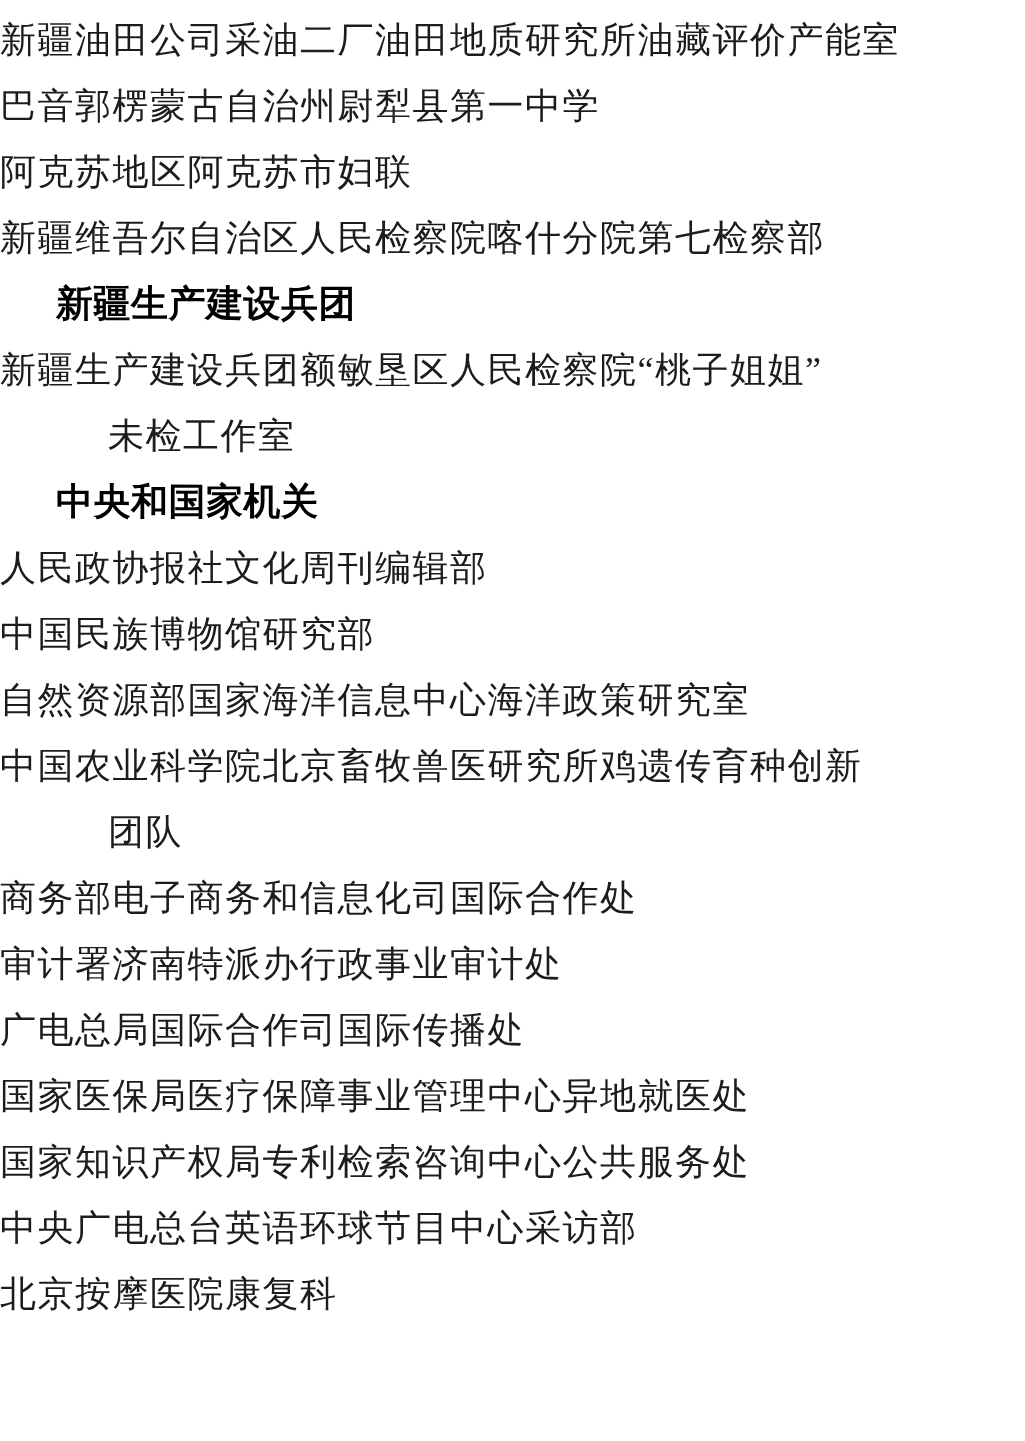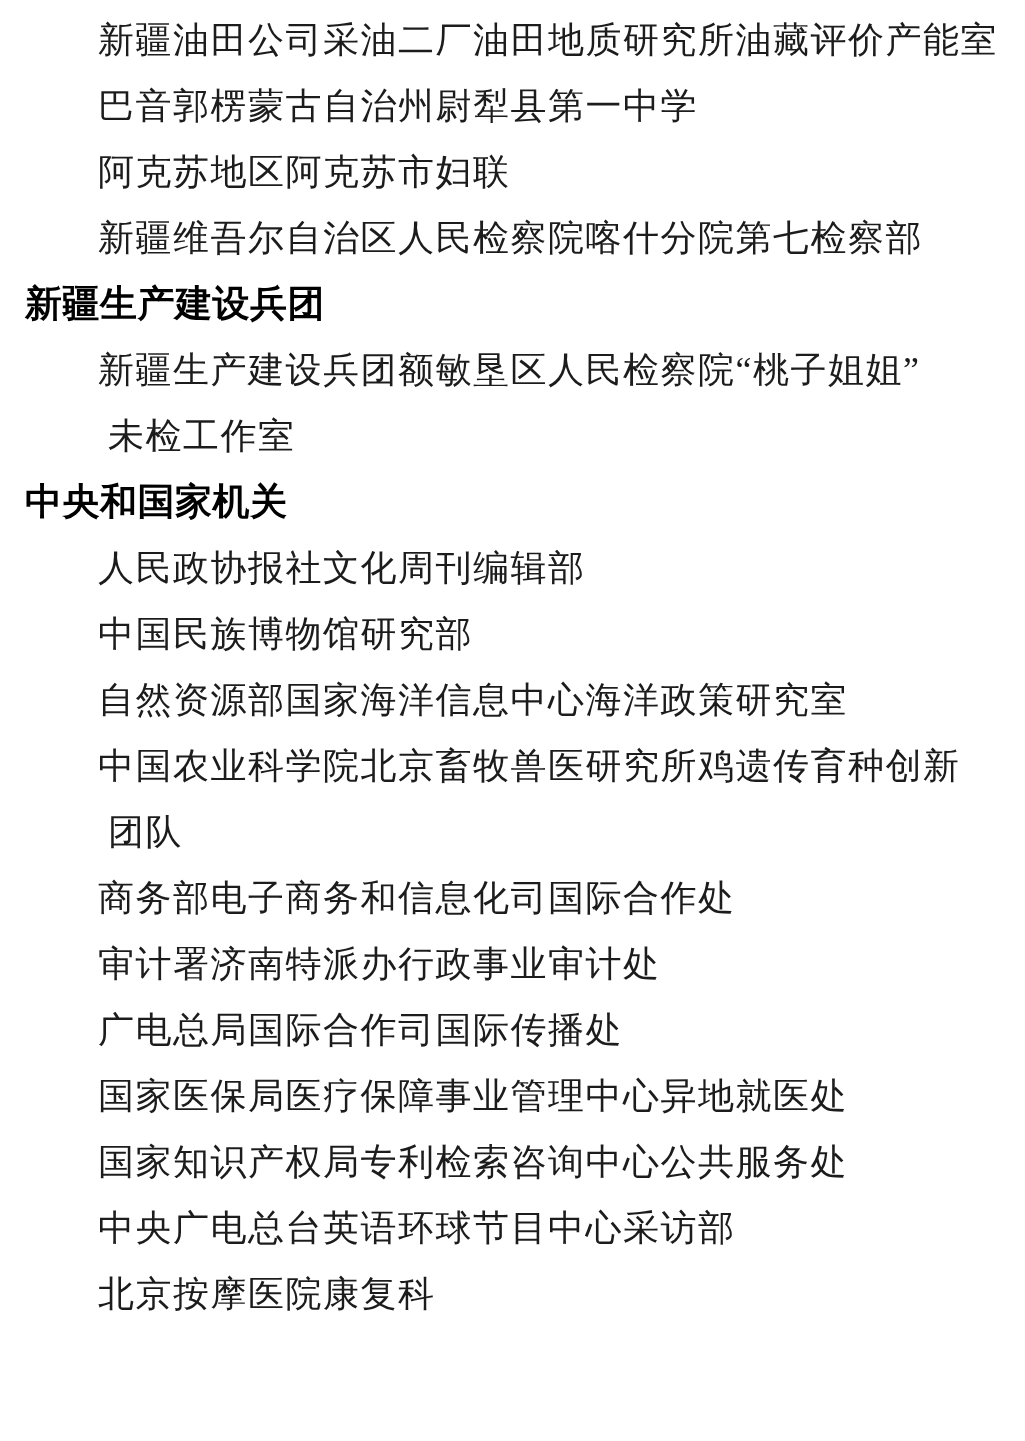--- a/index.html
+++ b/index.html
@@ -20,30 +20,30 @@
     background: #ffffff;
     color: #1c1c1c;
   }
   .line {
     height: 66px;
     line-height: 66px;
     white-space: nowrap;
     font-family: "Liberation Serif", serif;
     font-size: 36px;
     letter-spacing: 1.5px;
-    padding-left: 98px;
     color: #1c1c1c;
   }
   .line.hdr {
     font-family: "Liberation Sans", sans-serif;
     font-weight: 700;
     font-size: 37px;
     letter-spacing: 0.5px;
     padding-left: 25px;
     color: #000000;
+    margin-left: 31px;
   }
   .line.cont {
     padding-left: 108px;
   }
 </style>
 </head>
 <body>
 
 <div class="doc">
 

